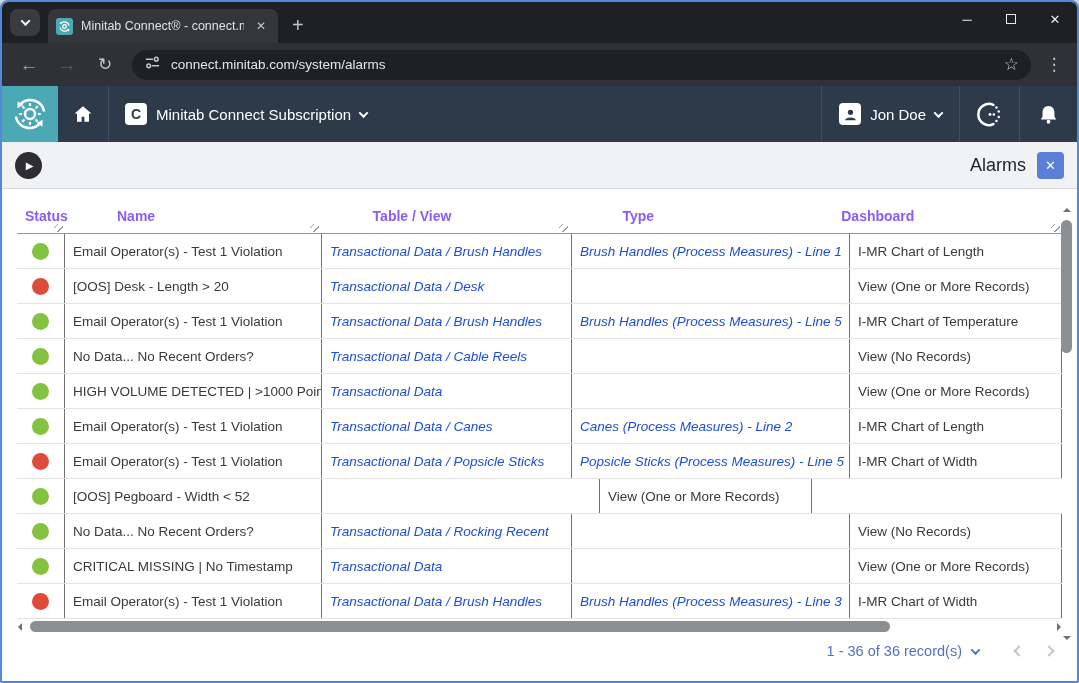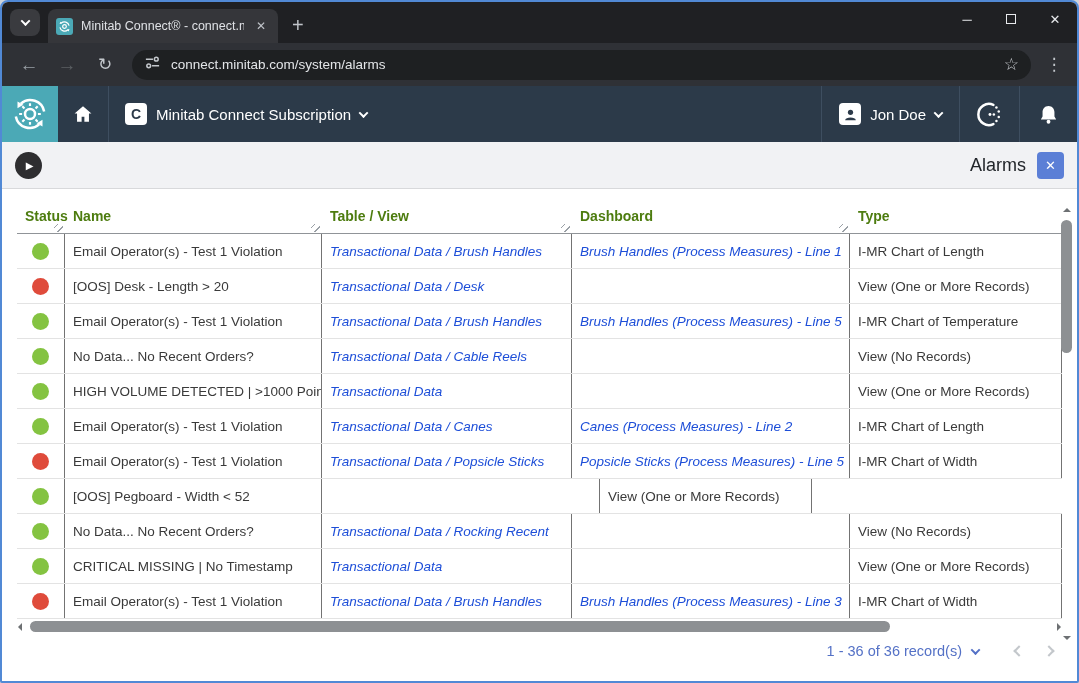--- a/index.html
+++ b/index.html
@@ -57,21 +57,21 @@
   .play-btn { width:27px; height:27px; border-radius:50%; background:#2e2e30; color:#fff;
               display:flex; align-items:center; justify-content:center; font-size:10px; padding-left:2px; }
   .panel-title { margin-left:auto; color:#22262a; font-size:18px; }
   .panel-close { width:27px; height:27px; margin-left:11px; background:#5b7fd6; border-radius:4px;
                  color:#fff; font-size:13px; font-weight:700; display:flex; align-items:center; justify-content:center; }
 
   
   .table-area { position:relative; height:492px; background:#fff; }
   .grid { margin:9px 0 0 15px; width:1045px; }
   .grid-head { display:flex; height:36px; align-items:flex-end; border-bottom:1px solid #909498;
-               font-weight:700; font-size:14px; color:#4d7c0f; }
+               font-weight:700; font-size:14px; color:#8b5cf6;gap:44px; }
   .hcell { position:relative; padding:0 0 9px 8px; }
   .resize-grip { position:absolute; right:2px; bottom:1px; width:9px; height:8px;
                  background:repeating-linear-gradient(135deg,transparent 0 2.2px,#9aa0a6 2.2px 3.4px,transparent 3.4px 5.2px); }
   .w-status{width:48px;} .w-name{width:257px;} .w-tv{width:250px;} .w-dash{width:278px;} .w-type{width:212px;}
   .trow { display:flex; height:35px; border-bottom:1px solid #e3e3e3; font-size:13.5px; }
   .cell { display:flex; align-items:center; border-right:1px solid #737373; padding-left:8px;
           white-space:nowrap; overflow:hidden; }
   .c-status { justify-content:center; padding-left:0; }
   .dot { width:17px; height:17px; border-radius:50%; display:inline-block; }
   .dot.green { background:#84c341; } .dot.red { background:#df4b3b; }
@@ -221,22 +221,22 @@
     <span class="panel-title">Alarms</span>
     <span class="panel-close">✕</span>
   </div>
 
   <div class="table-area">
     <div class="grid">
       <div class="grid-head">
         <div class="hcell w-status"><span>Status</span><span class="resize-grip"></span></div>
         <div class="hcell w-name"><span>Name</span><span class="resize-grip"></span></div>
         <div class="hcell w-tv"><span>Table / View</span><span class="resize-grip"></span></div>
+        <div class="hcell w-type"><span>Type</span></div>
         <div class="hcell w-dash"><span>Dashboard</span><span class="resize-grip"></span></div>
-        <div class="hcell w-type"><span>Type</span></div>
       </div>
       <div>
 
       <div class="trow">
           <div class="cell c-status w-status">
               <span class="dot green"></span>
             </div>
           <div class="cell c-name w-name">Email Operator(s) - Test 1 Violation</div>
           <div class="cell w-tv">
               <a href="#">Transactional Data / Brush Handles</a>

